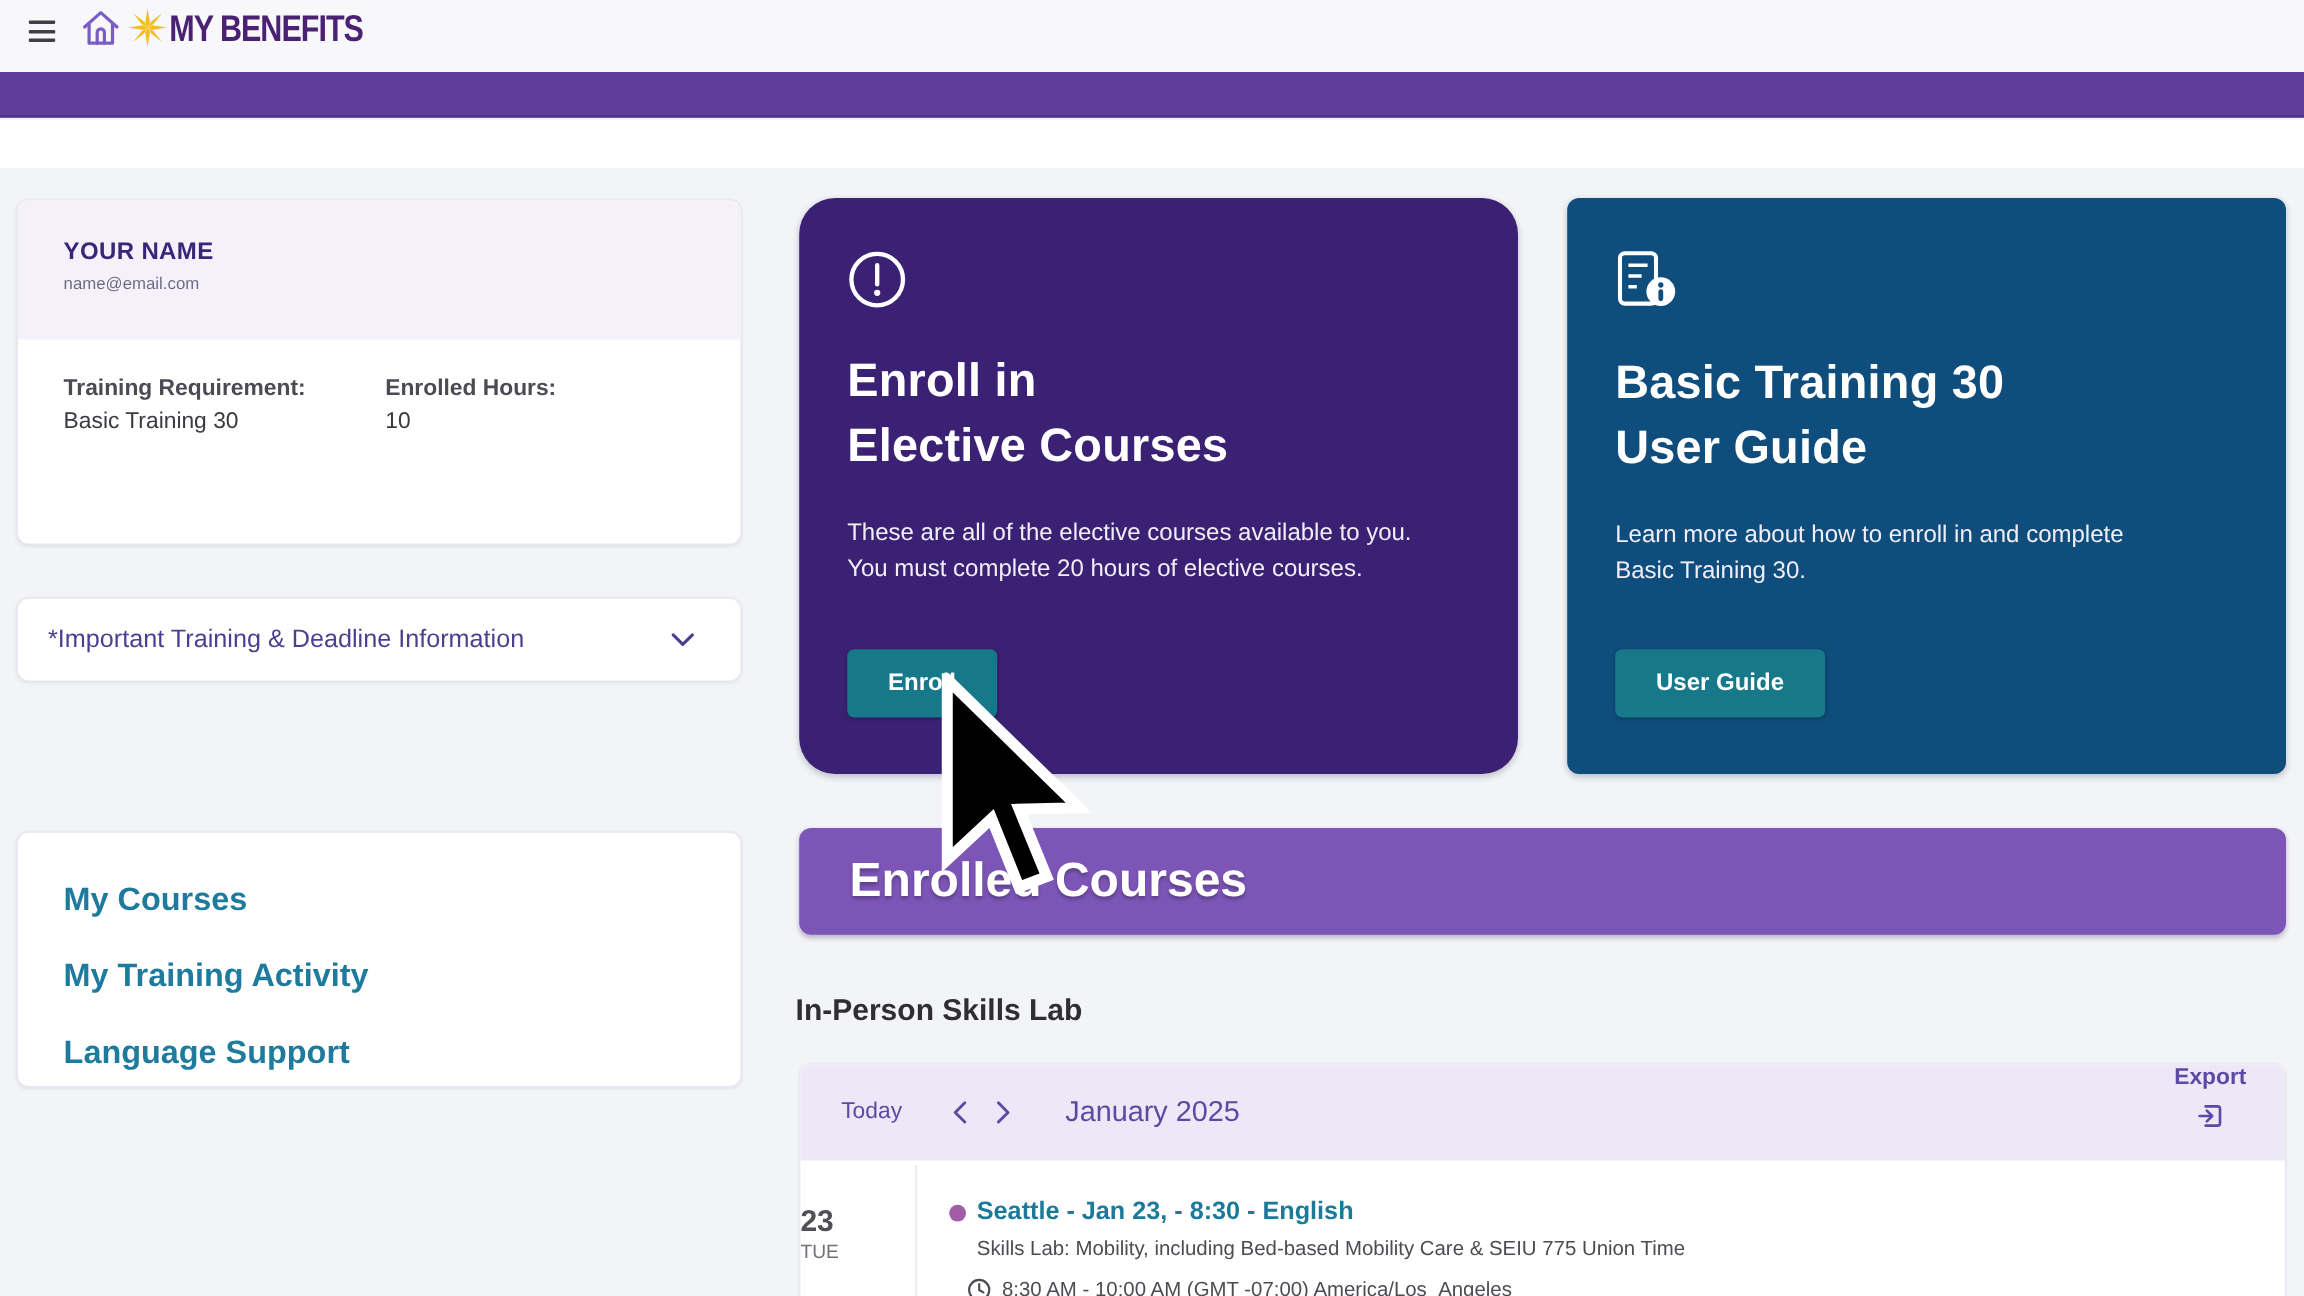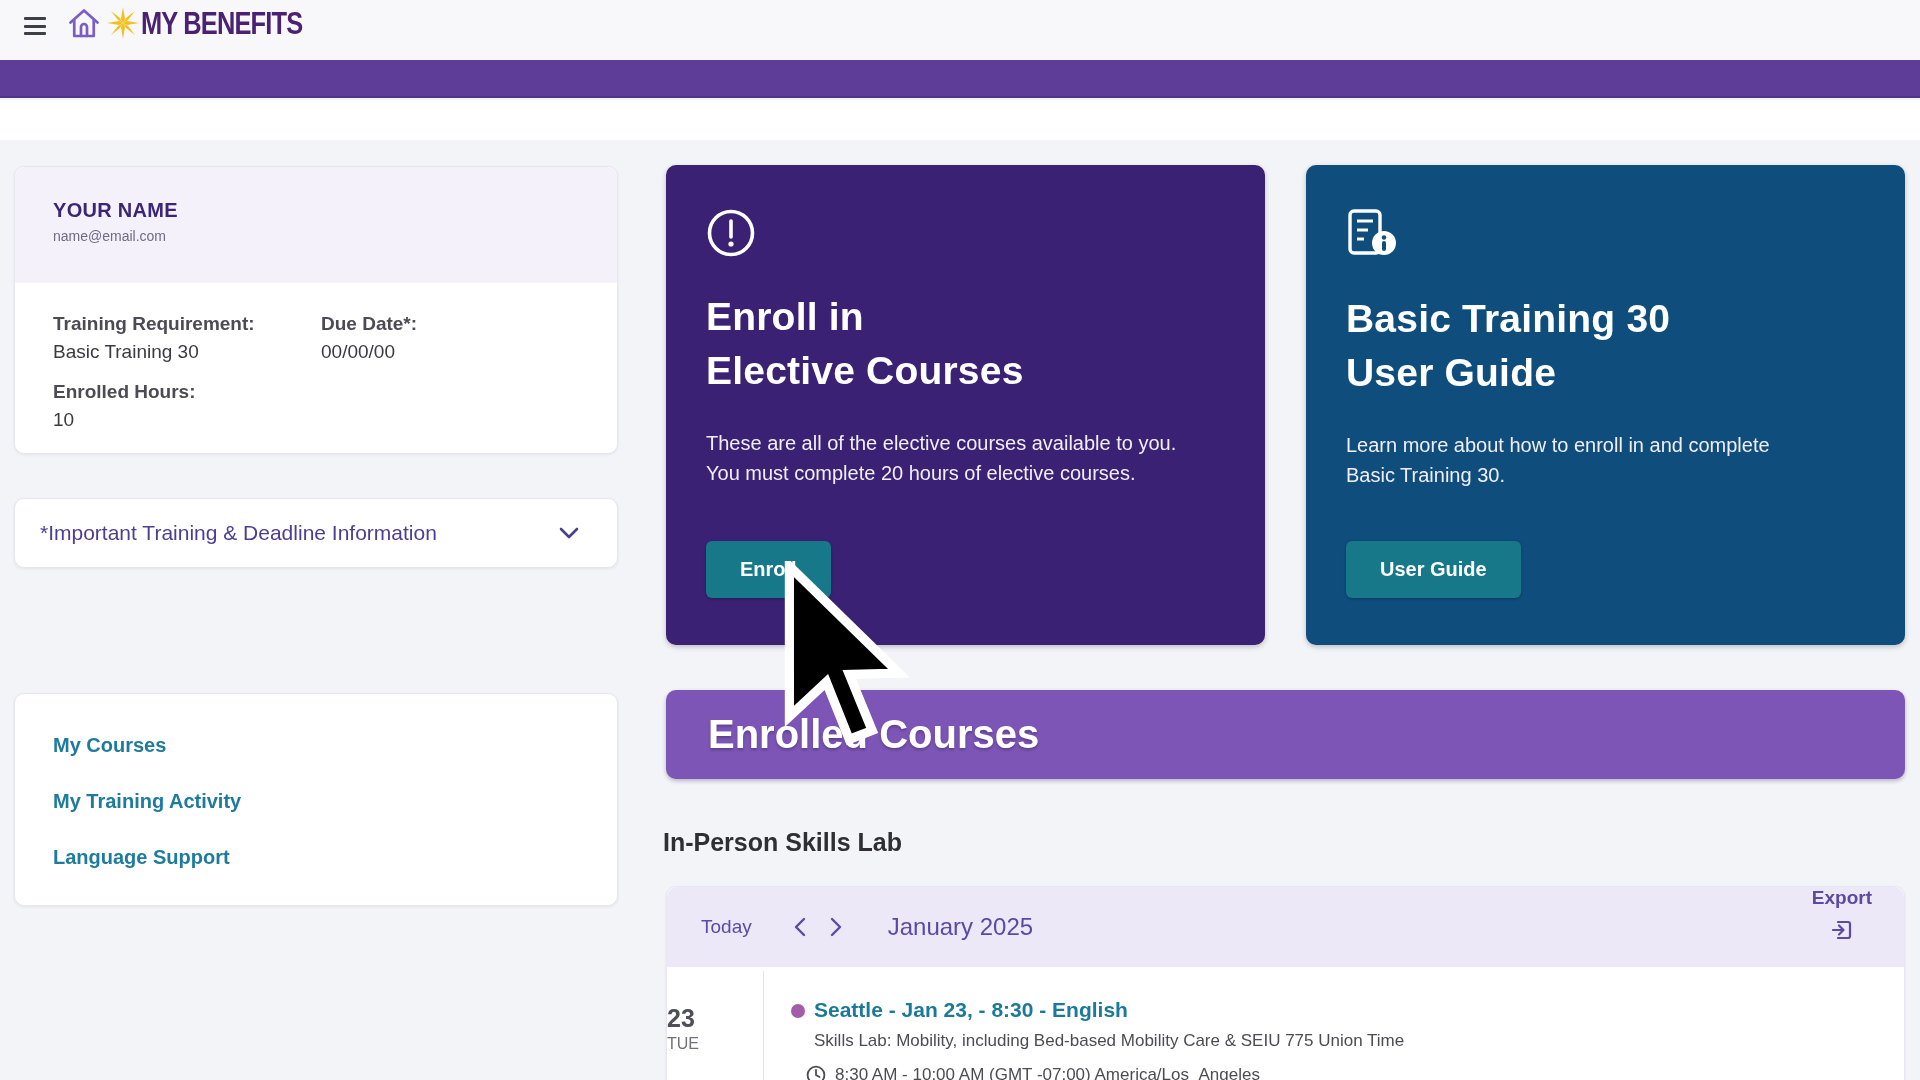--- a/index.html
+++ b/index.html
@@ -27,25 +27,25 @@
   .profile-grid { position:absolute; left:38px; top:146px; width:540px; display:grid; grid-template-columns:268px 1fr; row-gap:18px; }
   .f-label { font-size:19px; font-weight:bold; color:#4c4b55; }
   .f-value { font-size:19px; color:#3a3a40; margin-top:6px; }
 
   
   .accordion-card { left:14px; top:498px; width:604px; height:70px; display:flex; align-items:center; justify-content:space-between; padding:0 38px 0 25px; cursor:pointer; }
   .accordion-label { font-size:21px; color:#4b3f92; }
 
   
   .links-card { left:14px; top:693px; width:604px; height:213px; padding:40px 0 0 38px; }
-  .side-link { display:block; font-size:20px; font-weight:bold; color:#1e7b9e; margin-bottom:33px; text-decoration:none; cursor:pointer; }
+  .side-link { display:block; font-size:27px; font-weight:bold; color:#1e7b9e; margin-bottom:33px; text-decoration:none; cursor:pointer; }
 
   
   .promo { border-radius:10px; color:#fff; padding:43px 40px 0 40px; box-shadow:0 2px 5px rgba(30,30,60,.25); }
-  .promo-enroll { left:666px; top:165px; width:599px; height:480px; background:#3a2173; }
+  .promo-enroll { left:666px; top:165px; width:599px; height:480px; background:#3a2173;border-radius:30px; }
   .promo-guide  { left:1306px; top:165px; width:599px; height:480px; background:#0f4d7d; }
   .promo-title { margin-top:28px; font-size:39px; font-weight:bold; line-height:54px; letter-spacing:.2px; }
   .promo-body { margin-top:30px; font-size:20px; line-height:30px; color:#f1eef8; }
   .promo-btn { position:absolute; left:40px; top:376px; height:57px; border:none; border-radius:6px; background:#17788a; color:#fff; font-family:inherit; font-size:20px; font-weight:bold; padding:0 34px; cursor:pointer; box-shadow:0 1px 3px rgba(0,0,0,.25); }
 
   
   .banner { left:666px; top:690px; width:1239px; height:89px; background:#7c55b7; border-radius:10px; display:flex; align-items:center; padding-left:42px; box-shadow:0 2px 4px rgba(50,30,90,.3); }
   .banner-text { font-size:40px; font-weight:bold; color:#fff; text-shadow:0 2px 3px rgba(0,0,0,.25); }
 
   .section-heading { left:663px; top:828px; font-size:25px; font-weight:bold; color:#2e2e33;text-align:right; }
@@ -111,24 +111,20 @@
 
 <div class="abs card profile-card">
   <div class="profile-head">
     <div class="profile-name">YOUR NAME</div>
     <div class="profile-email">name@email.com</div>
   </div>
   <div class="profile-grid">
     <div>
       <div class="f-label">Training Requirement:</div>
       <div class="f-value">Basic Training 30</div>
-    </div>
-    <div>
-      <div class="f-label">Due Date*:</div>
-      <div class="f-value">00/00/00</div>
     </div>
     <div>
       <div class="f-label">Enrolled Hours:</div>
       <div class="f-value">10</div>
     </div>
   </div>
 </div>
 
 <div class="abs card accordion-card">
   <span class="accordion-label">*Important Training &amp; Deadline Information</span>

